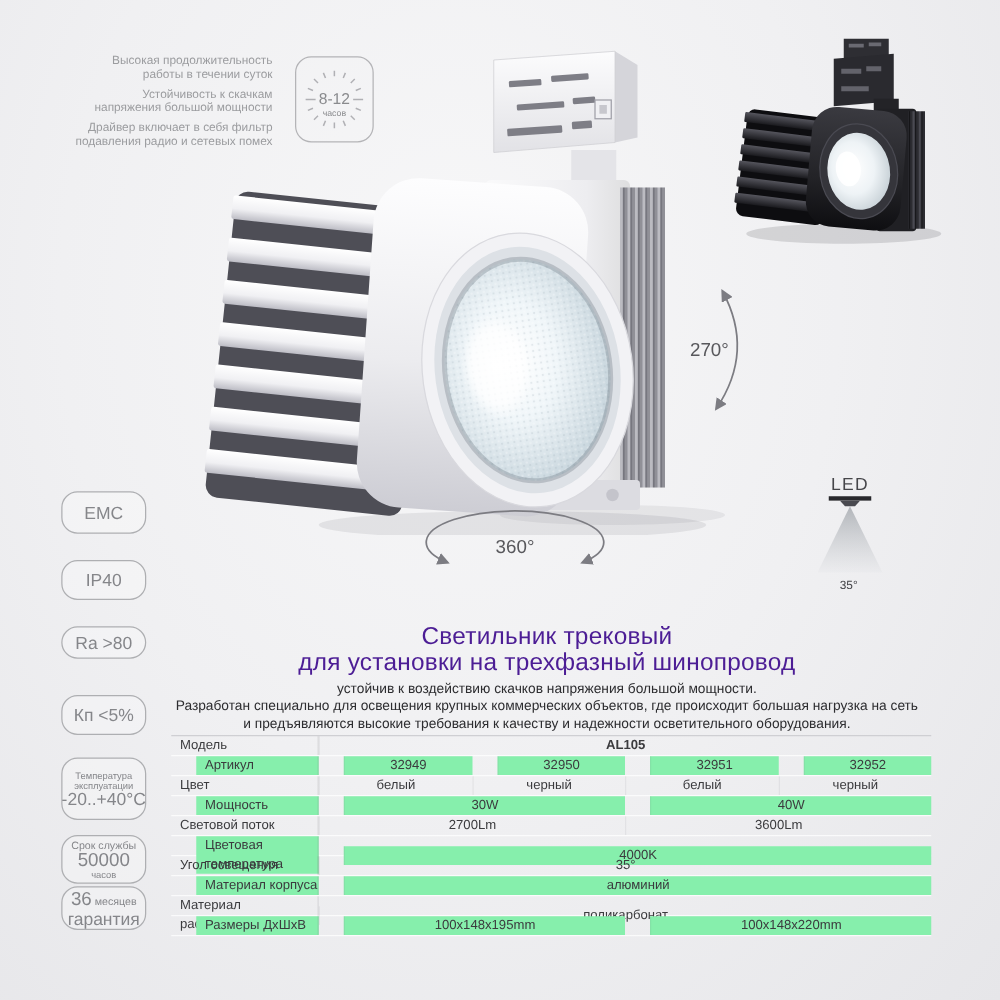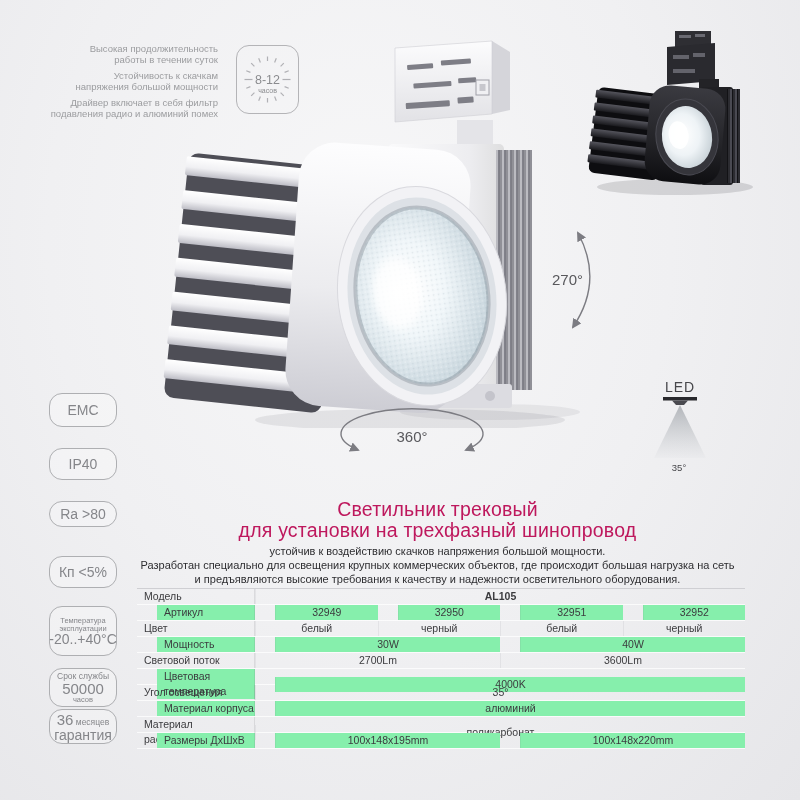--- a/index.html
+++ b/index.html
@@ -33,21 +33,21 @@
   .bl-lg{font-size:14px;line-height:15px;}
   .bl-md{font-size:14px;line-height:13px;}
   .bl-sm{font-size:8.5px;line-height:9px;}
   .bl-xs{font-size:7.5px;line-height:8px;}
   .bl-num{font-size:15px;line-height:15px;}
   .bline{white-space:nowrap;}
   .bline .inl{vertical-align:baseline;}
 
   
   .title-block{position:absolute;left:120px;top:499px;width:635px;text-align:center;}
-  .title{color:#be185d;font-size:19.5px;line-height:21px;letter-spacing:.2px;}
+  .title{color:#4c1d95;font-size:19.5px;line-height:21px;letter-spacing:.2px;}
   .desc{margin-top:3px;color:#2d2d30;font-size:11px;line-height:14px;}
 
   
   .spec-table{position:absolute;left:137px;top:588px;width:608px;
     border-top:1px solid #cfcfd3;font-size:10.5px;color:#3b3b3e;}
   .spec-row{display:grid;grid-template-columns:118px repeat(4,1fr);
     height:15px;line-height:15px;border-bottom:1px solid rgba(255,255,255,0.75);align-items:center;}
   .spec-row.shade > div{background:#86efac;margin-left:20px;}
   .spec-row .label{padding-left:7px;border-right:1px solid rgba(120,120,130,0.18);}
   .spec-row .cell{text-align:center;border-left:1px solid rgba(120,120,130,0.10);}
@@ -62,21 +62,21 @@
     <div class="feature-item">
       <div>Высокая продолжительность</div>
       <div>работы в течении суток</div>
     </div>
     <div class="feature-item">
       <div>Устойчивость к скачкам</div>
       <div>напряжения большой мощности</div>
     </div>
     <div class="feature-item">
       <div>Драйвер включает в себя фильтр</div>
-      <div>подавления радио и алюминий помех</div>
+      <div>подавления радио и сетевых помех</div>
     </div>
   </div>
 
 <div class="clock-badge">
   <svg width="61" height="67" viewBox="0 0 61 67">
     <g id="clock-ticks" stroke="#b0b0b4" stroke-width="1.2">
         <line x1="45.5" y1="33.5" x2="53.5" y2="33.5"></line>
         <line x1="47.6" y1="40.6" x2="51.7" y2="42.3"></line>
         <line x1="43.6" y1="46.6" x2="46.8" y2="49.8"></line>
         <line x1="37.6" y1="50.6" x2="39.3" y2="54.7"></line>

